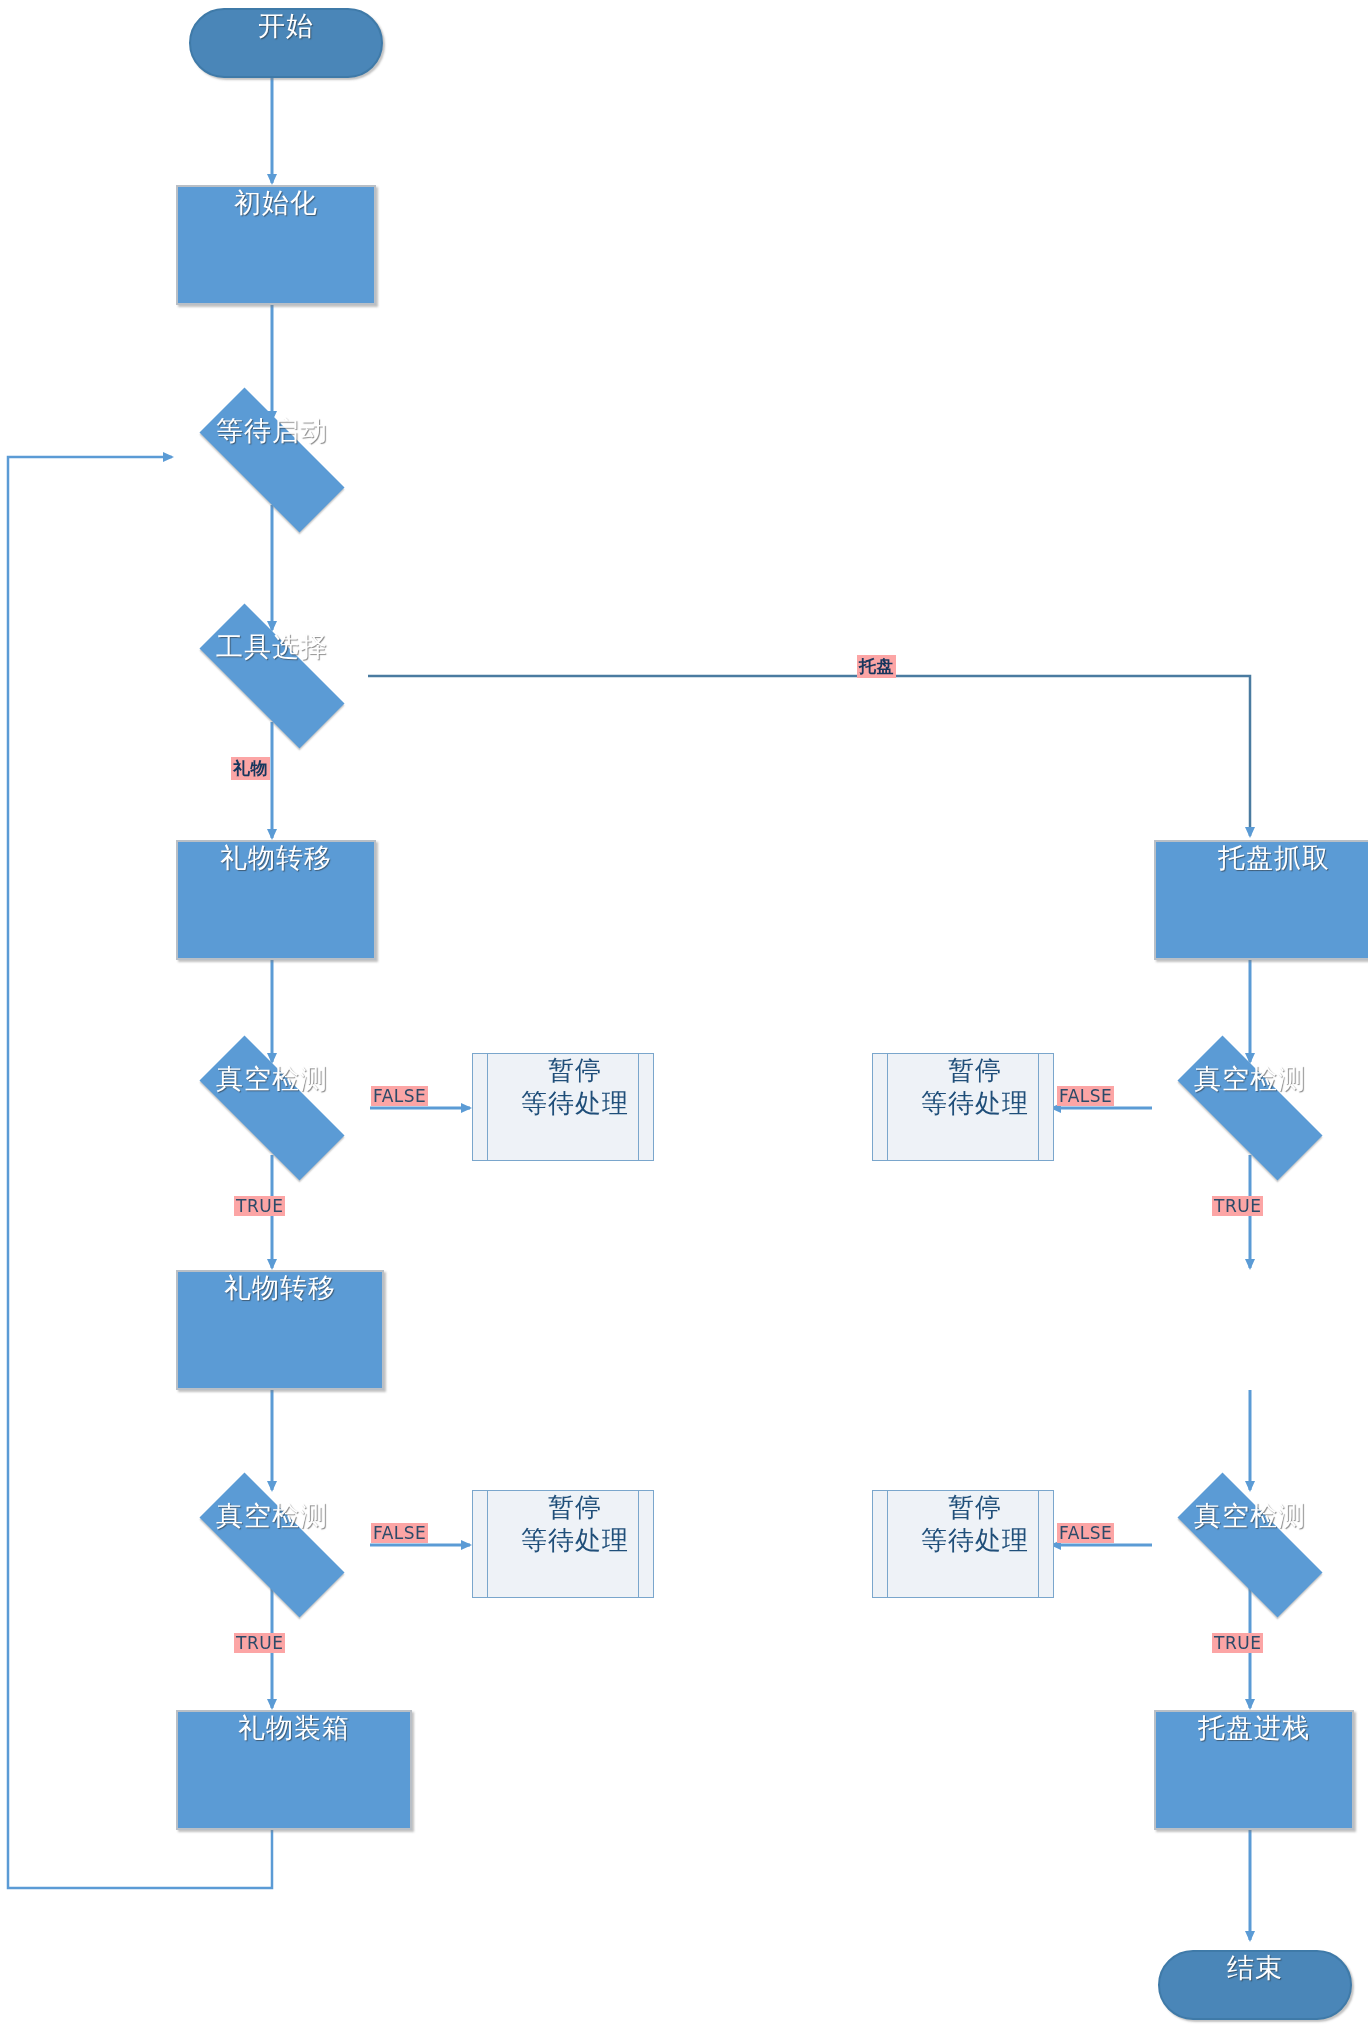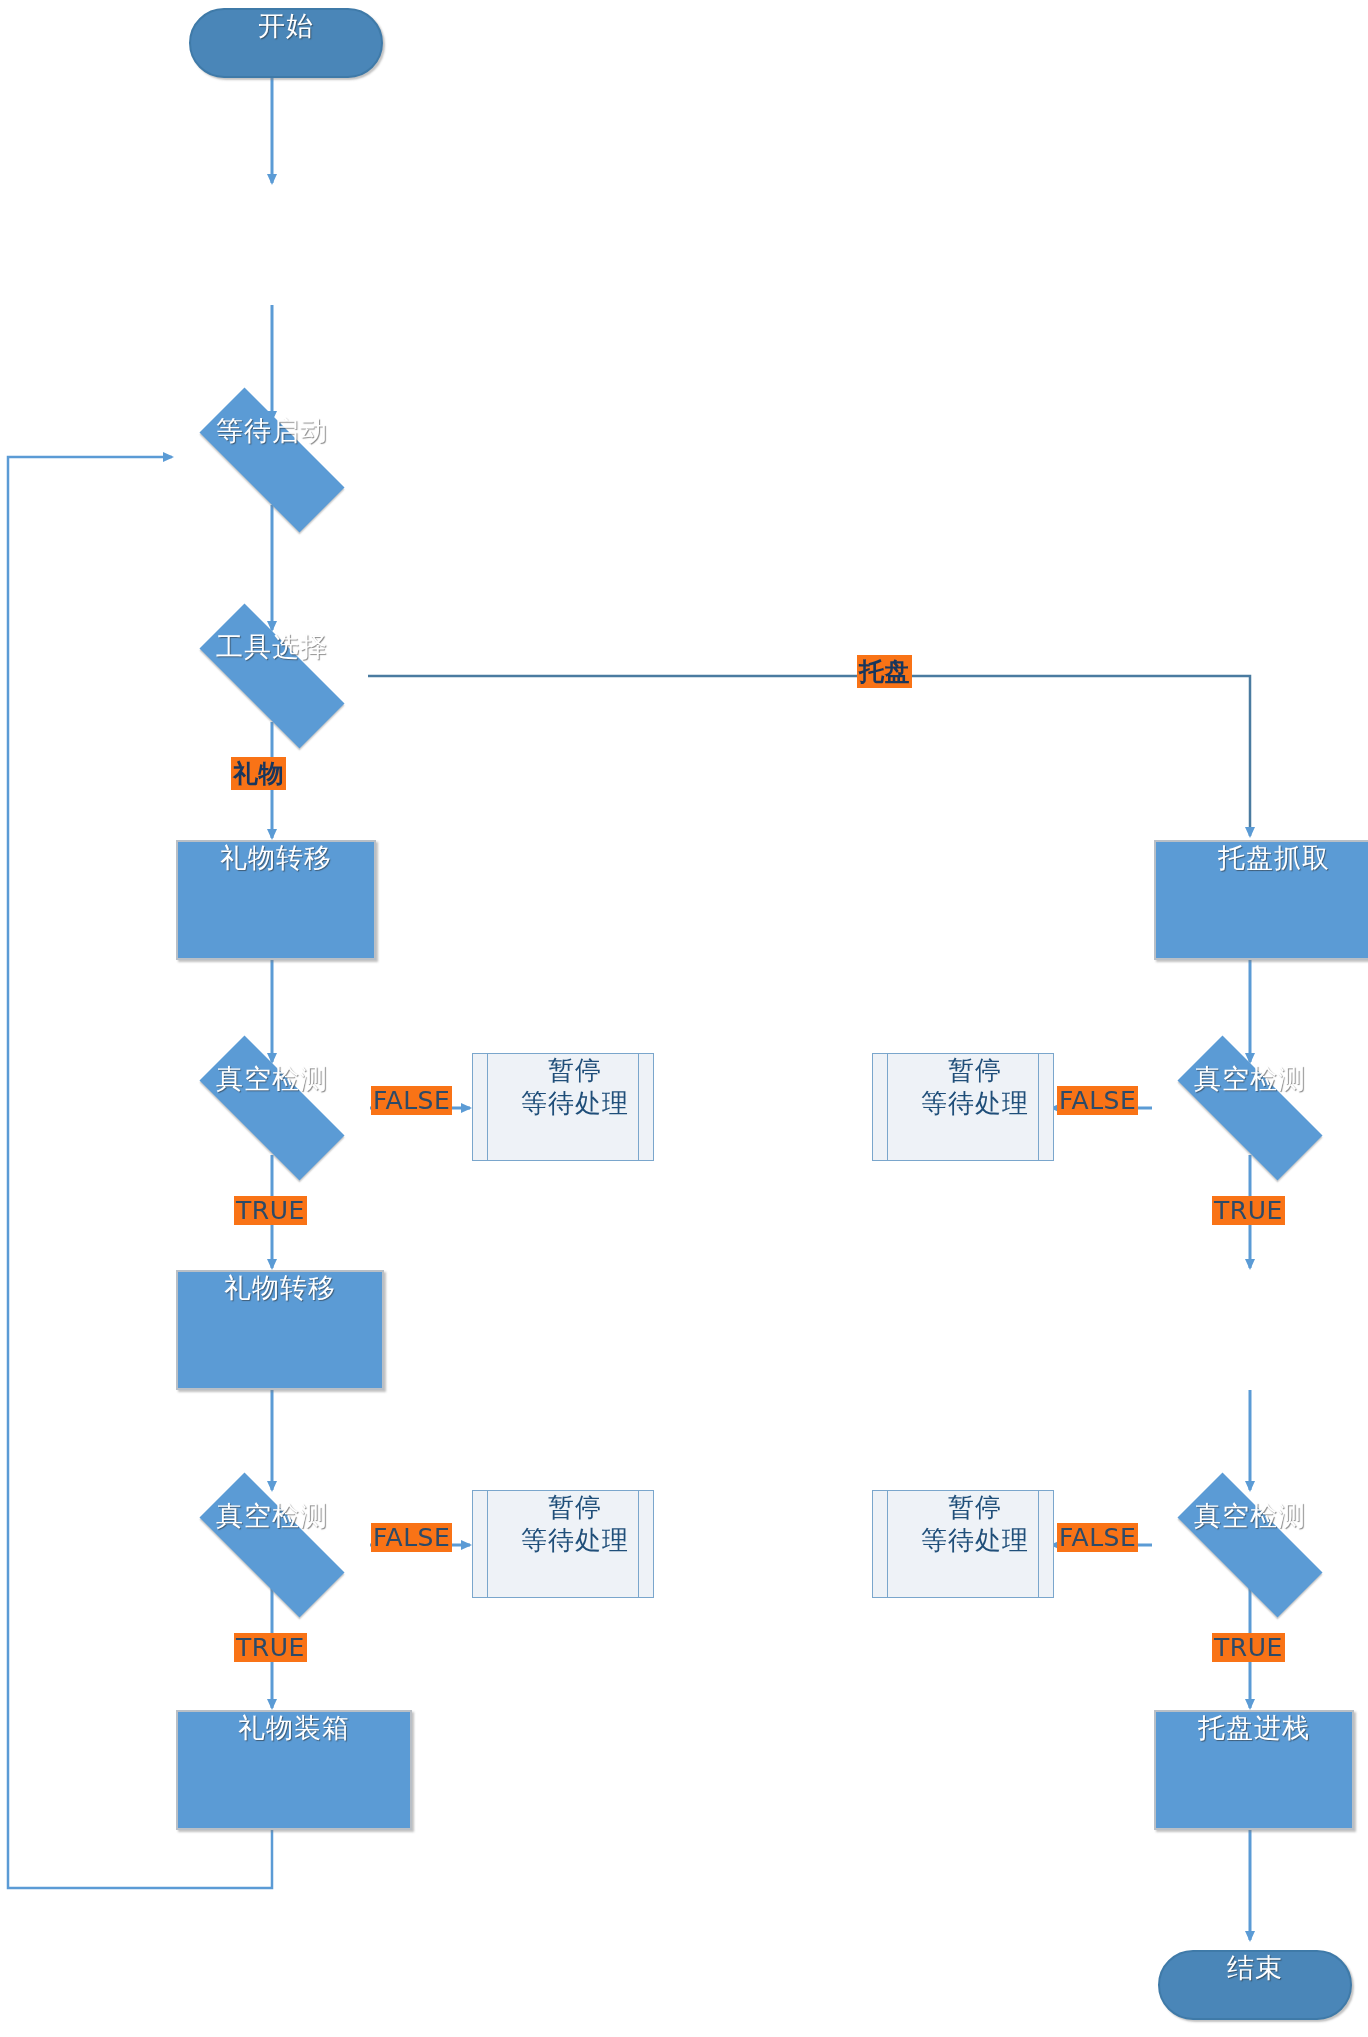--- a/index.html
+++ b/index.html
@@ -94,23 +94,23 @@
     width: 0;
     border-left: 1px solid #7aa6cc;
   }
   .subproc .bar-l { left: 14px; }
   .subproc .bar-r { right: 14px; }
   .subproc .sub-label { position: relative; z-index: 2; margin-left: 24px; }
 
   
   .edge-label {
     position: absolute;
-    font-size: 25px;
+    font-size: 17px;
     color: #1f3864;
-    background: #f97316;
+    background: #fca5a5;
     padding: 0 2px;
     white-space: nowrap;
     letter-spacing: 0.5px;
     text-align: center;
   }
   .edge-label.cjk { font-weight: bold; color: #17365d; }
   .edge-label.lat { color: #2c4a68; font-weight: normal; }
 </style>
 </head>
 <body>
@@ -163,20 +163,23 @@
 
     <g stroke="#5b9bd5" stroke-width="2.5" fill="none">
       <path d="M272,1830 L272,1888 L8,1888 L8,457 L172,457" marker-end="url(#arrow2)"></path>
     </g>
   </svg>
 
   <div class="node term" style="left:189px; top:8px; width:194px; height:70px;">
     <span>开始</span>
   </div>
 
+  <div class="node proc" style="left:176px; top:185px; width:200px; height:120px;">
+    <span>初始化</span>
+  </div>
 
   <div class="node decision" style="left:172px; top:415px; width:200px; height:90px;">
     <span class="dia-shape"></span>
     <span class="dia-label">等待启动</span>
   </div>
 
   <div class="node decision" style="left:172px; top:631px; width:200px; height:90px;">
     <span class="dia-shape"></span>
     <span class="dia-label">工具选择</span>
   </div>

